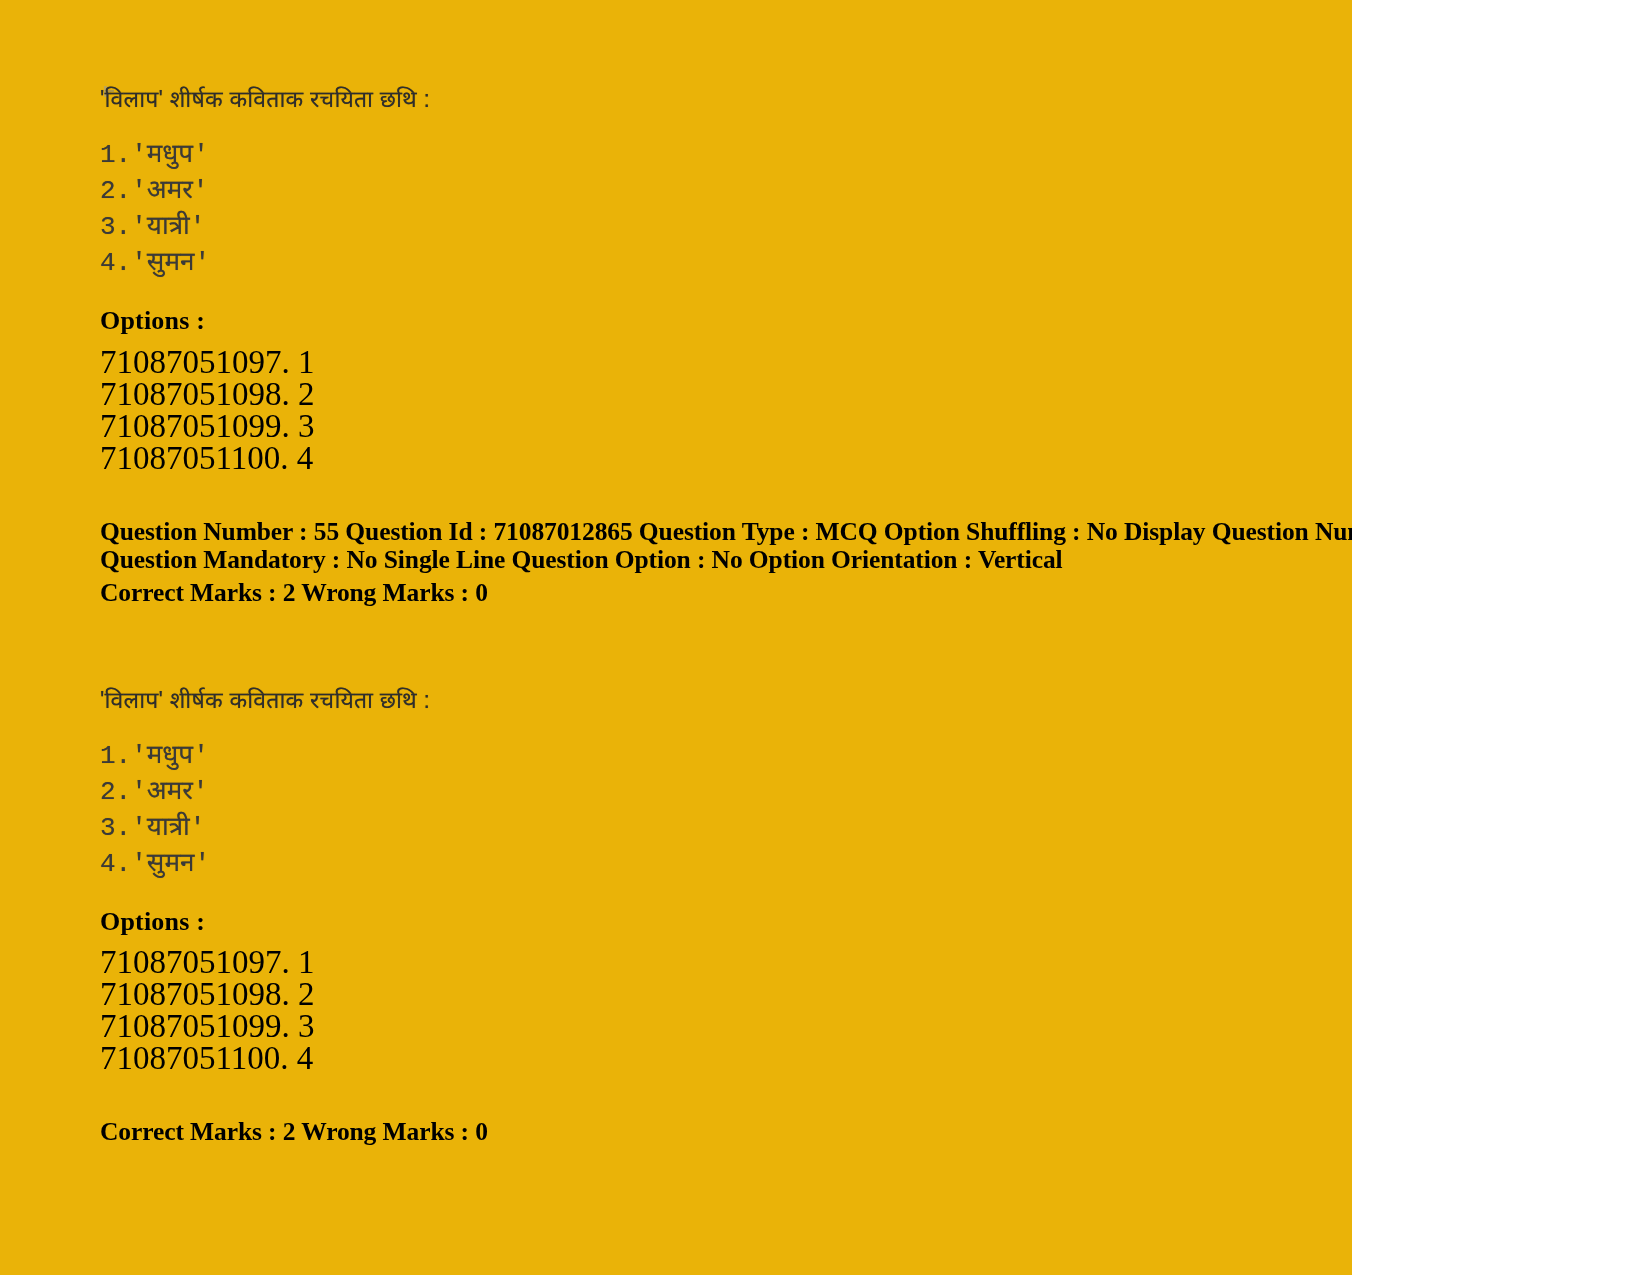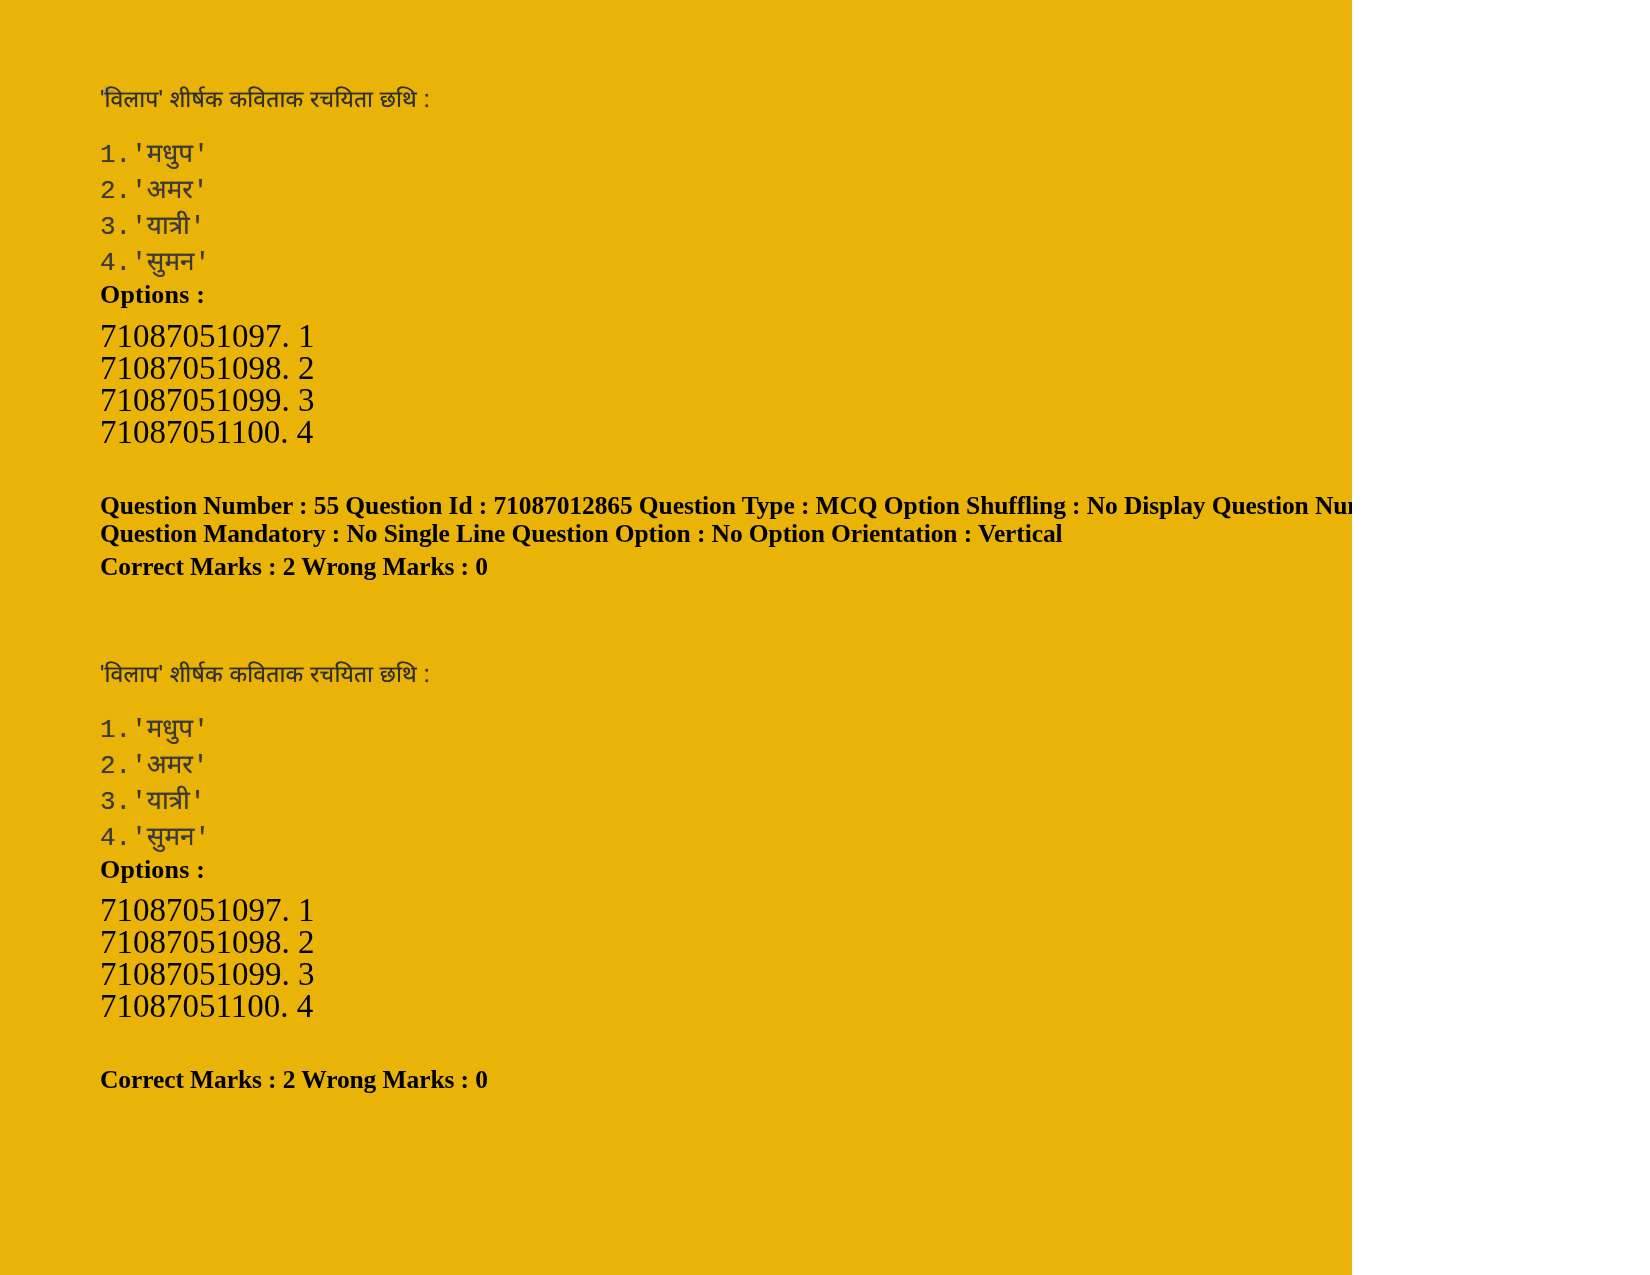--- a/index.html
+++ b/index.html
@@ -67,20 +67,21 @@
     line-height: 36px;
     white-space: nowrap;
   }
   .q-choice .num {
     display: inline-block;
     min-width: 26px;
   }
 
   
   .options-head {
+    margin-top: 26px;
     font-weight: bold;
     font-size: 26px;
     line-height: 1.1;
     letter-spacing: .2px;
   }
   .option-list {
     margin-top: 10px;
     font-size: 33px;
     line-height: 32px;
   }

